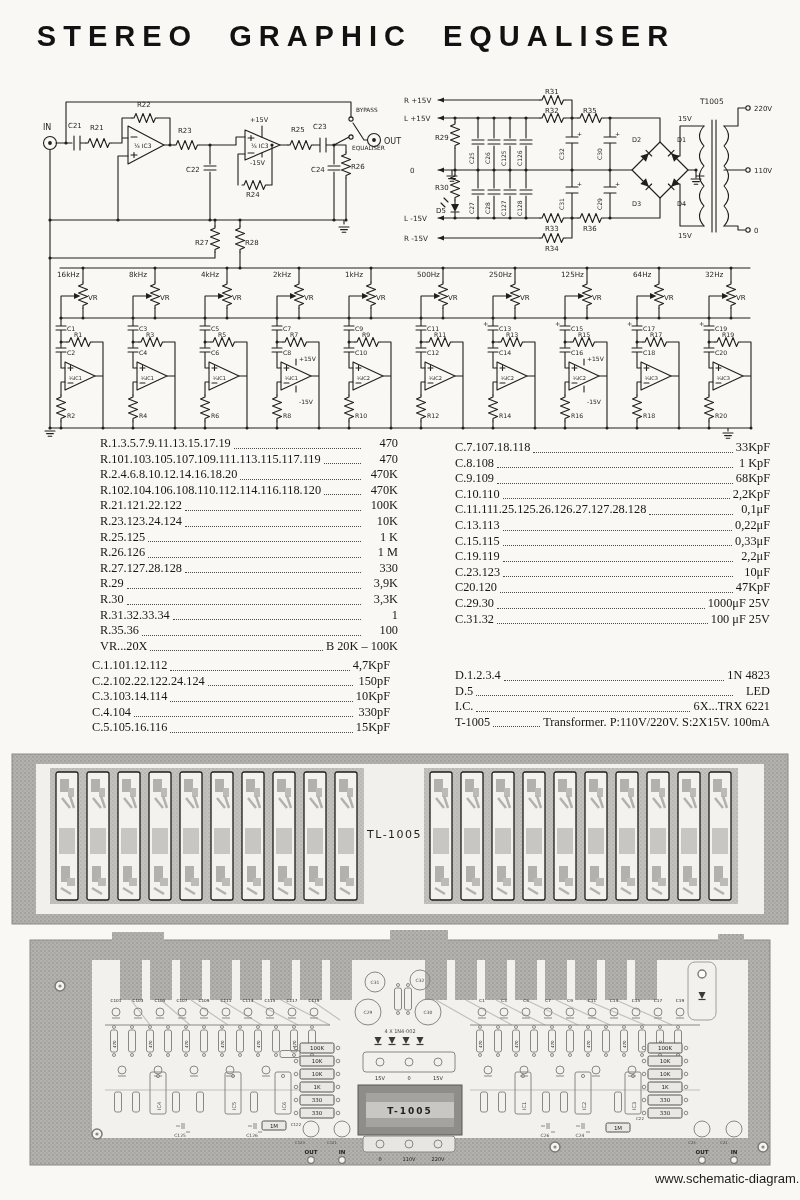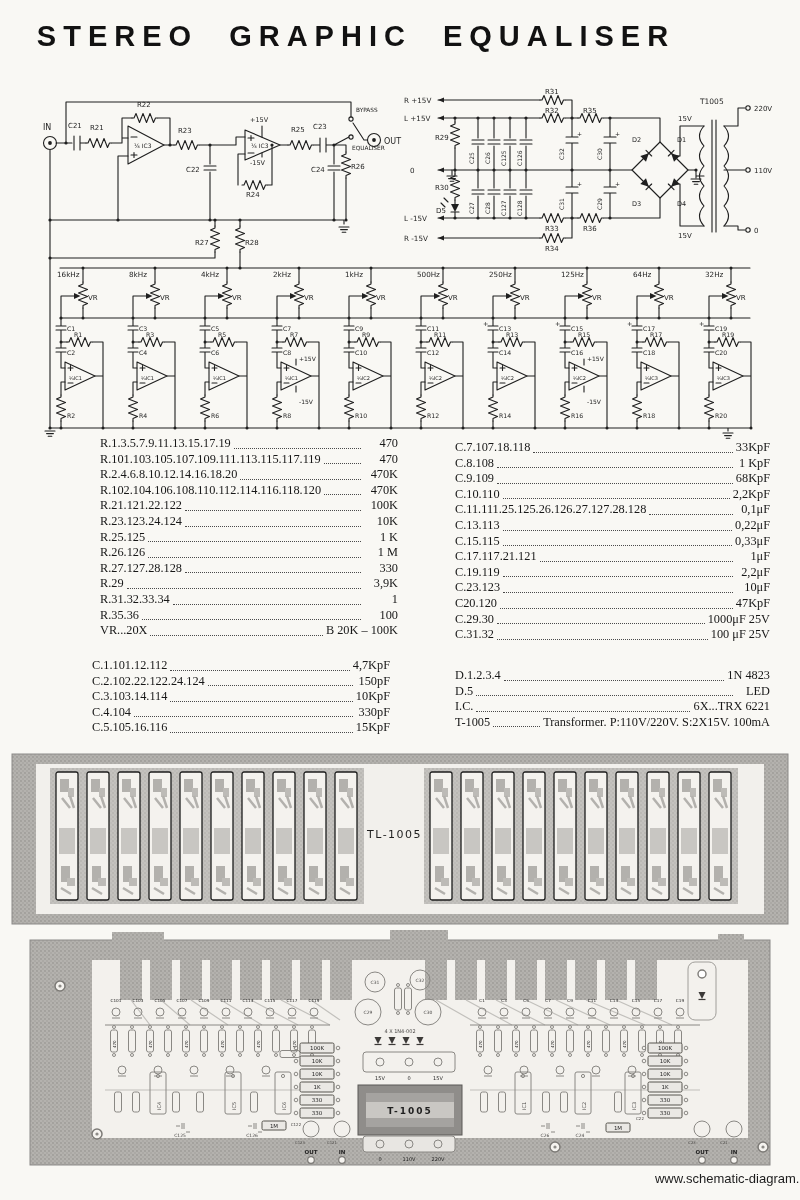--- a/index.html
+++ b/index.html
@@ -365,20 +365,25 @@
       <span class="lbl">R.27.127.28.128</span>
       <span class="leader"></span>
       <span class="val">330</span>
     </div>
     <div class="prow">
       <span class="lbl">R.29</span>
       <span class="leader"></span>
       <span class="val">3,9K</span>
     </div>
     <div class="prow">
+      <span class="lbl">R.30</span>
+      <span class="leader"></span>
+      <span class="val">3,3K</span>
+    </div>
+    <div class="prow">
       <span class="lbl">R.31.32.33.34</span>
       <span class="leader"></span>
       <span class="val">1</span>
     </div>
     <div class="prow">
       <span class="lbl">R.35.36</span>
       <span class="leader"></span>
       <span class="val">100</span>
     </div>
     <div class="prow">
@@ -444,25 +449,20 @@
     </div>
     <div class="prow">
       <span class="lbl">C.13.113</span>
       <span class="leader"></span>
       <span class="val">0,22μF</span>
     </div>
     <div class="prow">
       <span class="lbl">C.15.115</span>
       <span class="leader"></span>
       <span class="val">0,33μF</span>
-    </div>
-    <div class="prow">
-      <span class="lbl">C.17.117.21.121</span>
-      <span class="leader"></span>
-      <span class="val">1μF</span>
     </div>
     <div class="prow">
       <span class="lbl">C.19.119</span>
       <span class="leader"></span>
       <span class="val">2,2μF</span>
     </div>
     <div class="prow">
       <span class="lbl">C.23.123</span>
       <span class="leader"></span>
       <span class="val">10μF</span>

